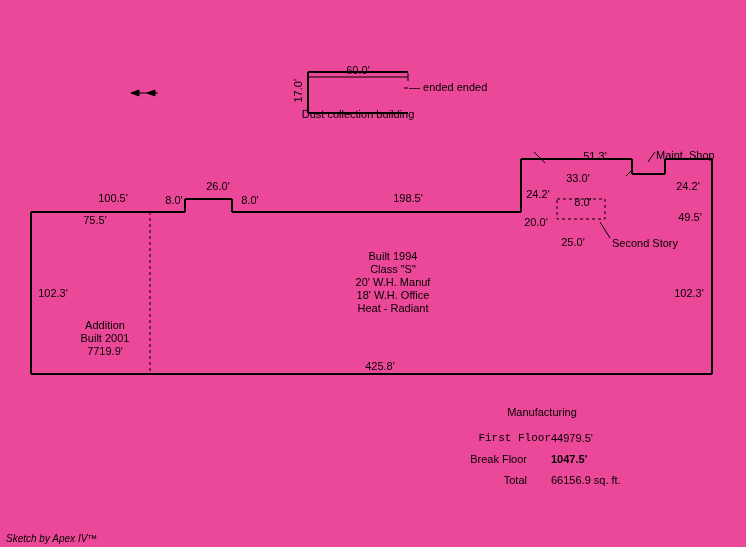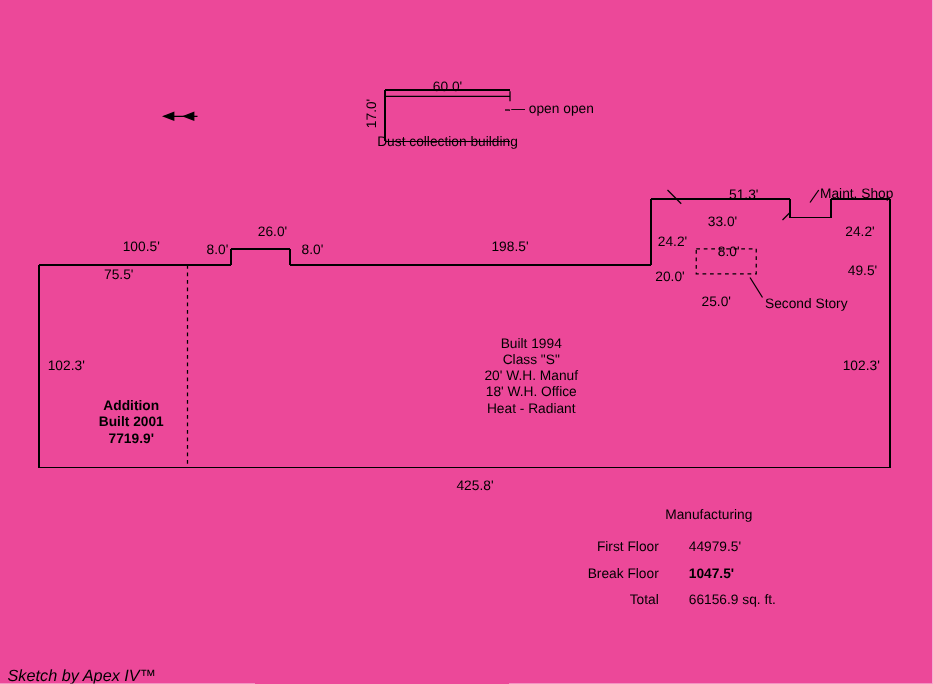--- a/index.html
+++ b/index.html
@@ -34,21 +34,21 @@
     position: absolute;
     left: 0;
     top: 0;
     width: 746px;
     height: 547px;
   }
   .footnote {
     position: absolute;
     left: 6px;
     top: 533px;
-    font-size: 13px;
+    font-size: 10px;
     font-style: italic;
     color: #000;
   }
 </style>
 </head>
 <body>
 
 <div id="sketch">
 
   <svg class="layer" viewBox="0 0 746 547">
@@ -122,57 +122,57 @@
       <line x1="610" y1="238" x2="600" y2="222"></line>
     </g>
 
     <g stroke="#000" stroke-width="1" fill="none">
       <line x1="626" y1="176" x2="632" y2="170"></line>
     </g>
   </svg>
 
   <div class="lbl c" style="left:358px; top:64px;">60.0'</div>
   <div class="lbl" style="left:292px; top:79px; writing-mode:vertical-rl; transform:rotate(180deg);">17.0'</div>
-  <div class="lbl" style="left:409px; top:81px;">— open open</div>
+  <div class="lbl" style="left:409px; top:81px;">— ended ended</div>
   <div class="lbl c" style="left:358px; top:108px;">Dust collection building</div>
 
   <div class="lbl c" style="left:113px; top:192px;">100.5'</div>
   <div class="lbl c" style="left:95px; top:214px;">75.5'</div>
   <div class="lbl c" style="left:174px; top:194px;">8.0'</div>
   <div class="lbl c" style="left:218px; top:180px;">26.0'</div>
   <div class="lbl c" style="left:250px; top:194px;">8.0'</div>
   <div class="lbl c" style="left:408px; top:192px;">198.5'</div>
   <div class="lbl c" style="left:538px; top:188px;">24.2'</div>
   <div class="lbl c" style="left:536px; top:216px;">20.0'</div>
   <div class="lbl c" style="left:578px; top:172px;">33.0'</div>
   <div class="lbl c" style="left:595px; top:150px;">51.3'</div>
   <div class="lbl c" style="left:583px; top:196px;">8.0'</div>
   <div class="lbl c" style="left:573px; top:236px;">25.0'</div>
   <div class="lbl c" style="left:688px; top:180px;">24.2'</div>
   <div class="lbl c" style="left:690px; top:211px;">49.5'</div>
 
   <div class="lbl c" style="left:53px; top:287px;">102.3'</div>
   <div class="lbl c" style="left:689px; top:287px;">102.3'</div>
-  <div class="lbl c" style="left:380px; top:383px;text-align:right;">425.8'</div>
+  <div class="lbl c" style="left:380px; top:360px;text-align:right;">425.8'</div>
 
-  <div class="lbl multi" style="left:425px; top:250px; transform:translateX(-50%);margin-top:19px;">Built 1994
+  <div class="lbl multi" style="left:393px; top:250px; transform:translateX(-50%);">Built 1994
 Class "S"
 20' W.H. Manuf
 18' W.H. Office
 Heat - Radiant</div>
-  <div class="lbl multi" style="left:105px; top:319px; transform:translateX(-50%);font-weight:bold;">Addition
+  <div class="lbl multi" style="left:105px; top:319px; transform:translateX(-50%);">Addition
 Built 2001
 7719.9'</div>
 
   <div class="lbl" style="left:656px; top:149px;">Maint. Shop</div>
   <div class="lbl" style="left:612px; top:237px;">Second Story</div>
 
-  <div class="lbl c" style="left:542px; top:406px;margin-left:25px;">Manufacturing</div>
+  <div class="lbl c" style="left:542px; top:406px;">Manufacturing</div>
 
-  <div class="lbl r" style="left:527px; top:432px;">First Floor</div>
+  <div class="lbl r" style="left:551px; top:432px;font-family:Liberation Mono, monospace;">First Floor</div>
   <div class="lbl" style="left:551px; top:432px;">44979.5'</div>
 
   <div class="lbl r" style="left:527px; top:453px;">Break Floor</div>
   <div class="lbl" style="left:551px; top:453px;font-weight:bold;">1047.5'</div>
 
   <div class="lbl r" style="left:527px; top:474px;">Total</div>
   <div class="lbl" style="left:551px; top:474px;">66156.9 sq. ft.</div>
 
   <div class="footnote">Sketch by Apex IV™</div>
 

